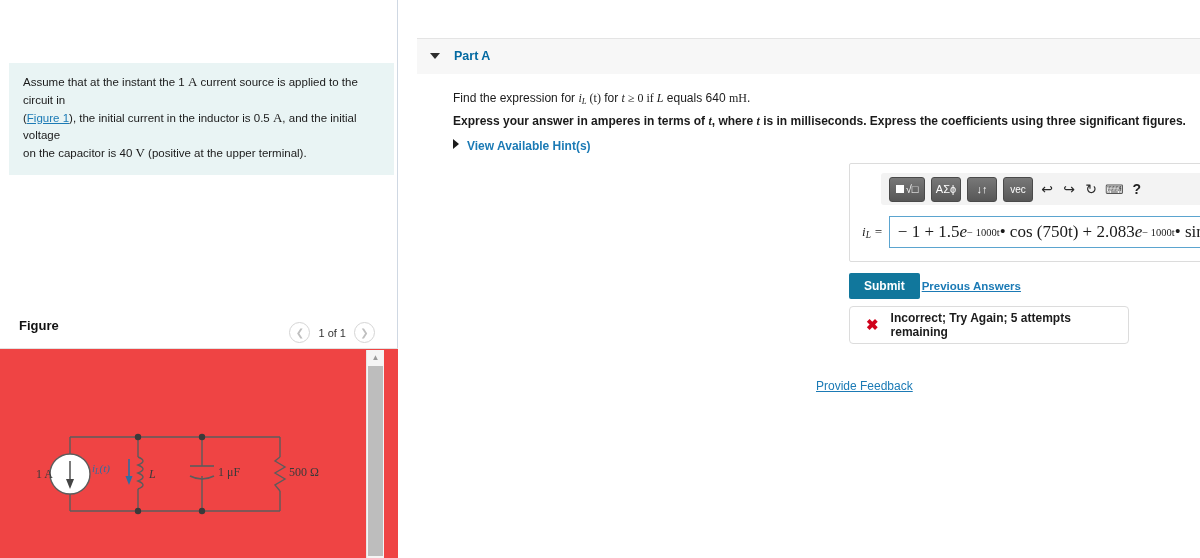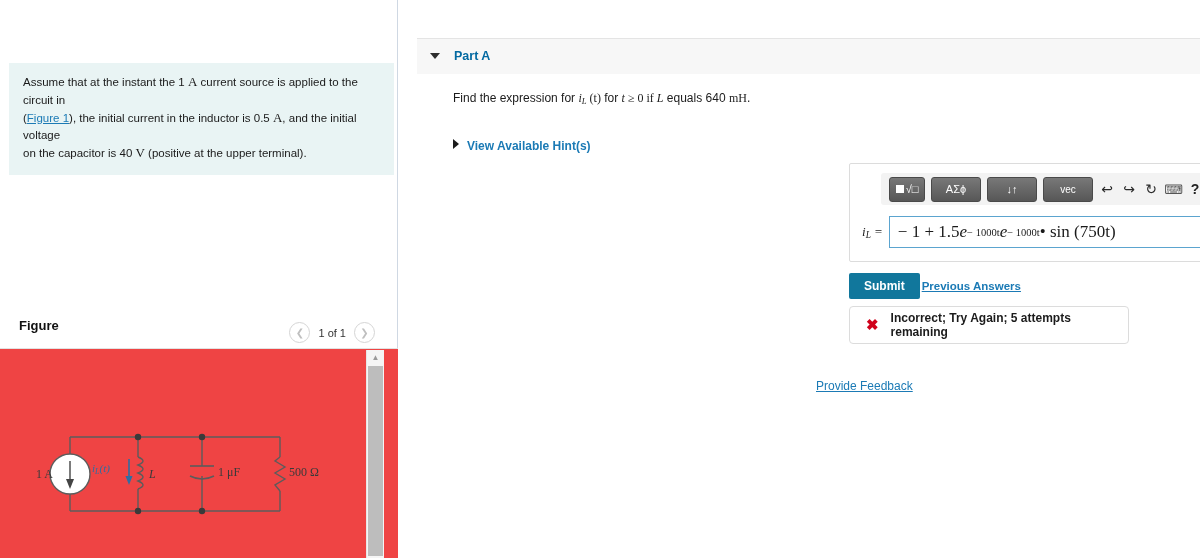--- a/index.html
+++ b/index.html
@@ -127,21 +127,21 @@
     background: #fff; border: 1px solid #dcdcdc; border-radius: 2px;
     box-sizing: border-box;
   }
   .mathbar {
     position: absolute; left: 31px; top: 9px; width: 322px; height: 32px;
     background: #f3f3f3; border-radius: 3px;
     display: flex; align-items: center; gap: 6px;
     padding: 0 8px; box-sizing: border-box;
   }
   .mbtn {
-    height: 23px; min-width: 26px; padding: 0 11px;
+    height: 23px; min-width: 26px; padding: 0 1px;
     background: linear-gradient(#787878, #575757);
     border: 1px solid #4a4a4a; border-radius: 3px;
     color: #fff; font-size: 11px;
     display: flex; align-items: center; justify-content: center;
     cursor: pointer;
   }
   .mbtn.tmpl { padding: 0 4px; }
   .mbtn .wsq { display: inline-block; width: 8px; height: 8px; background: #fff; margin-right: 2px; }
   .mbtn.vec { font-size: 10px; }
   .micon {
@@ -290,20 +290,23 @@
   <div class="right-col">
 
     <div class="partA-bar"></div>
     <div class="partA-caret"></div>
     <div class="partA-label">Part A</div>
 
     <div class="q-line1">
       <span>Find the expression for </span><span class="mi">i</span><span class="mi sub">L</span><span class="mser"> (t)</span><span> for </span><span class="mi">t</span><span class="mser"> ≥ 0 if </span><span class="mi">L</span><span> equals 640 </span><span class="mser">mH</span><span>.</span>
     </div>
 
+    <div class="q-line2">
+      <span>Express your answer in amperes in terms of </span><span class="mi">t</span><span>, where </span><span class="mi">t</span><span> is in milliseconds. Express the coefficients using three significant figures.</span>
+    </div>
 
     <div class="hint-row">
       <span class="hint-caret"></span>
       <span class="hint-text">View Available Hint(s)</span>
     </div>
 
     <div class="answer-panel">
       <div class="mathbar">
         <div class="mbtn tmpl">
           <span class="wsq"></span>
@@ -321,20 +324,21 @@
 
       <div class="answer-row">
         <span class="ilabel">
           <span>i</span><span class="sub">L</span>
           <span>=</span>
         </span>
         <div class="ans-input">
           <span>− 1 + 1.5</span>
             <span class="mi">e</span>
             <span class="exp">− 1000t</span>
+            <span> • cos (750t) + 2.083</span>
             <span class="mi">e</span>
             <span class="exp">− 1000t</span>
             <span> • sin (750t)</span>
         </div>
 
       </div>
     </div>
 
     <div class="submit-row">
       <button class="submit-btn">Submit</button>

